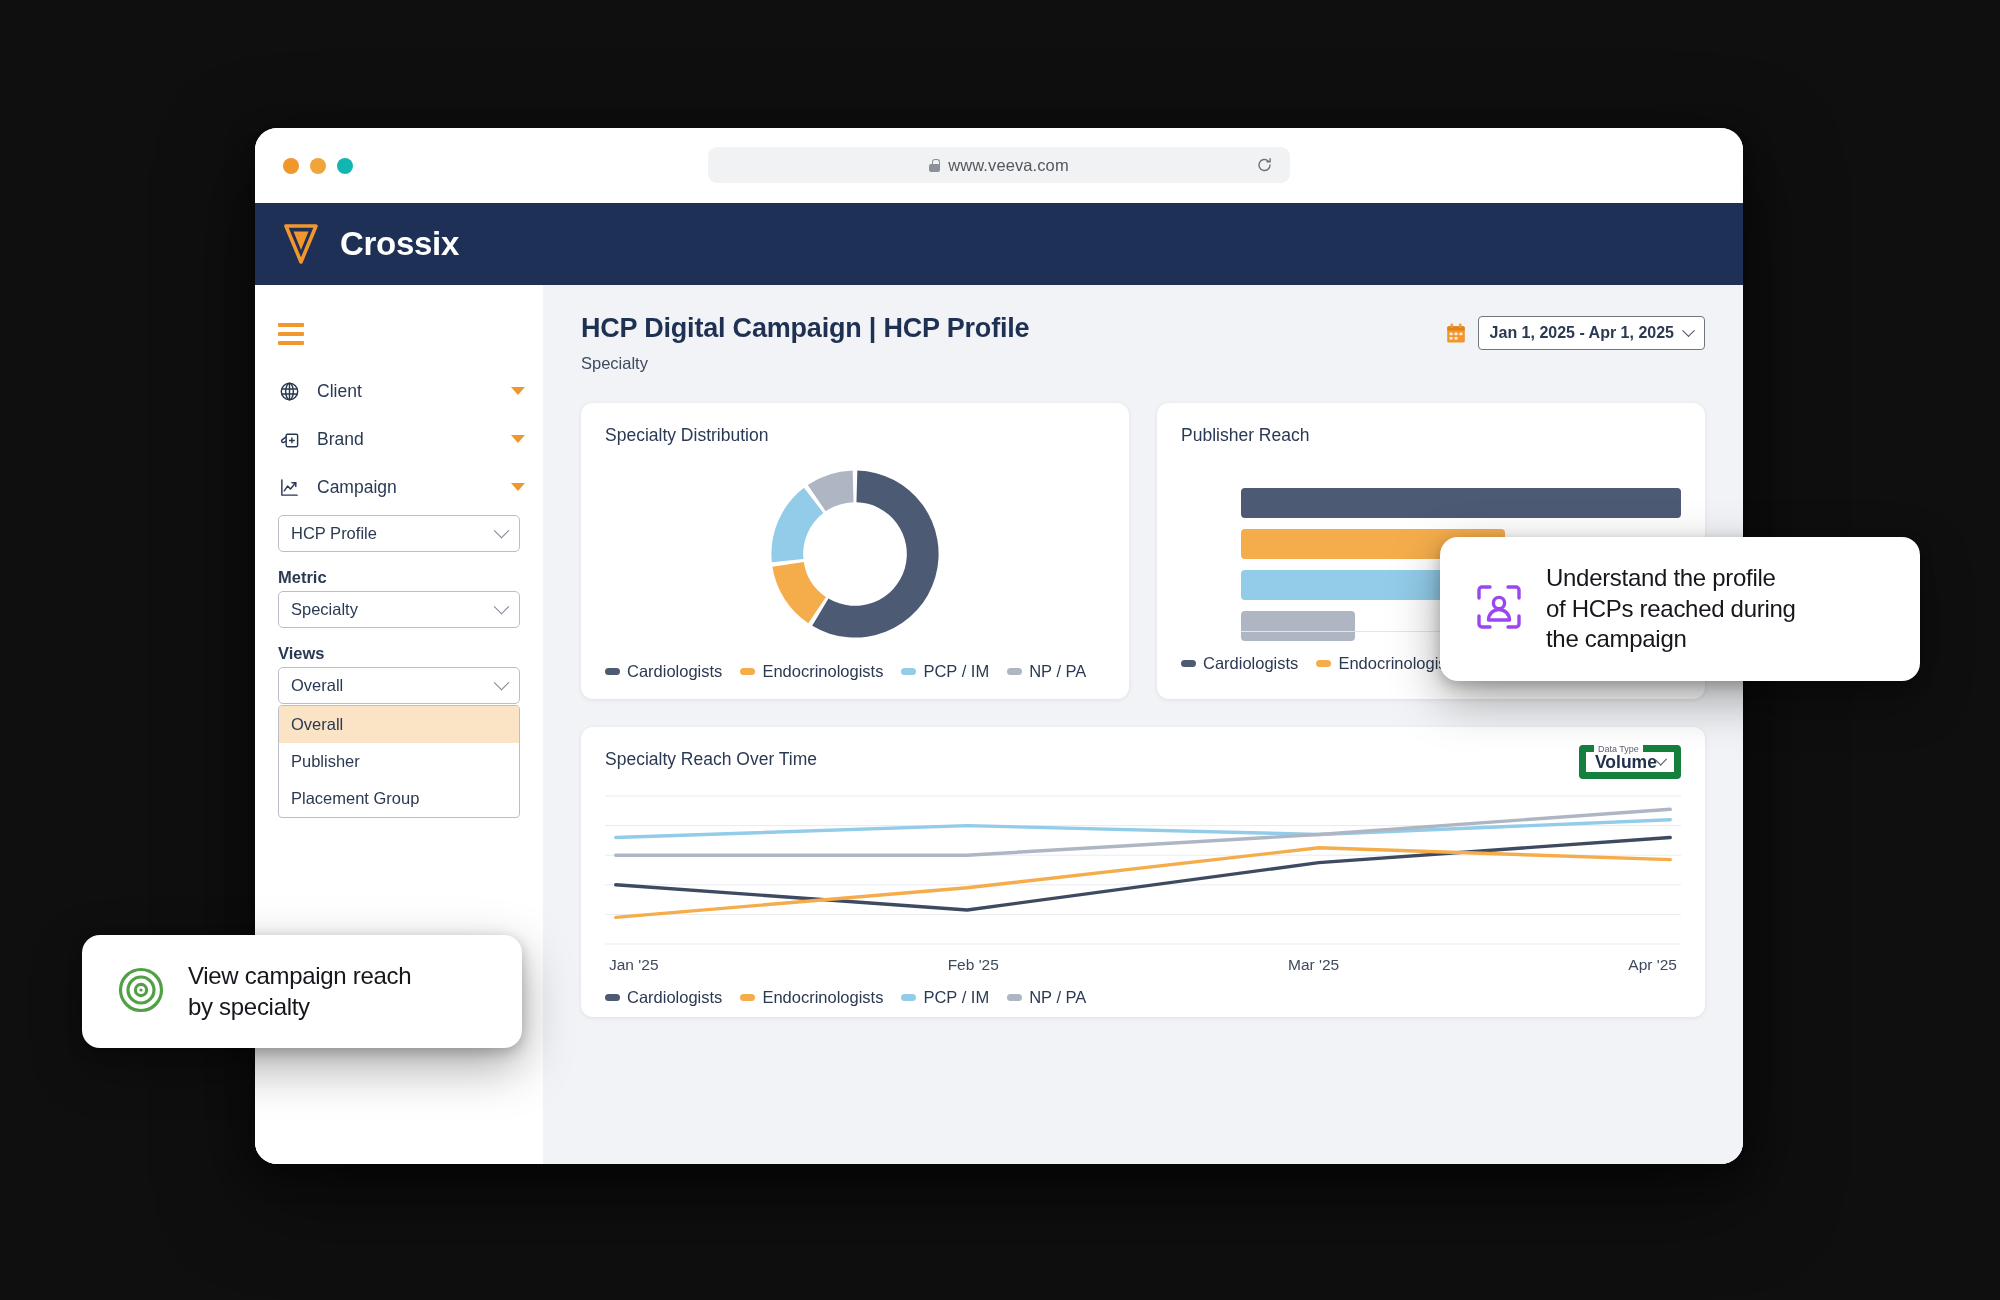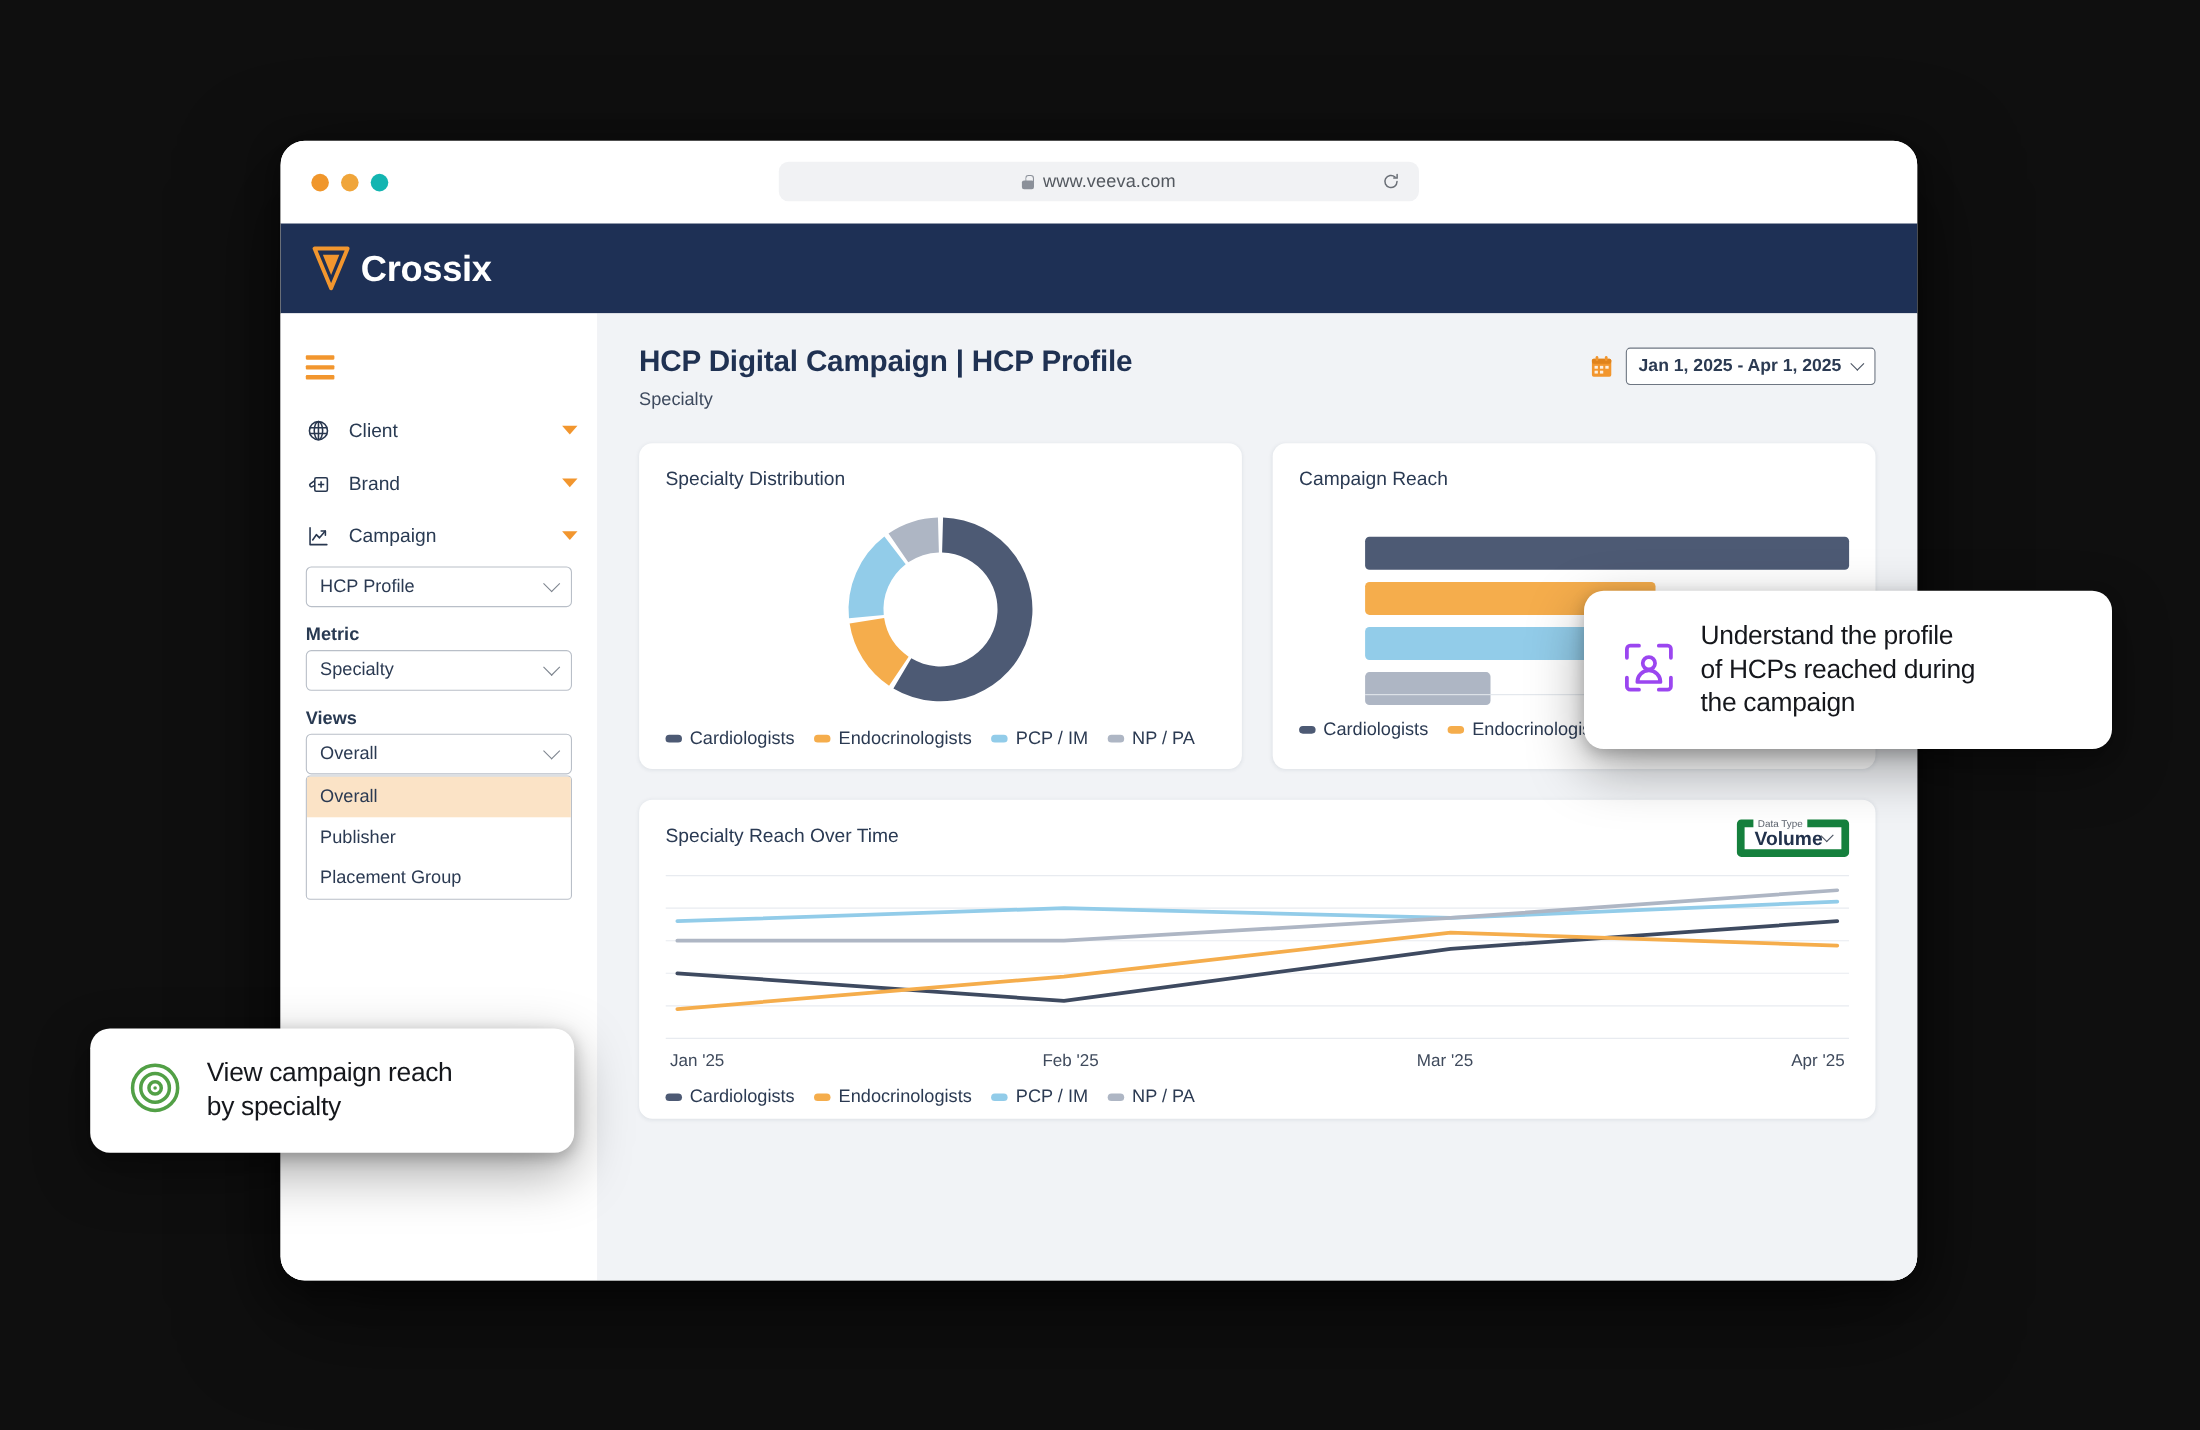--- a/index.html
+++ b/index.html
@@ -63,21 +63,21 @@
 
   
   .brandbar {
     height: 82px;
     background: #1e3055;
     display: flex; align-items: center; padding-left: 28px;
   }
   .logo-wrap { display:flex; align-items:center; gap: 9px; }
   .logo-mark { width: 36px; height: 42px; position: relative; }
   .brand-name {
-    color: #ffffff; font-size: 33px; font-weight: 600; letter-spacing: -0.3px;
+    color: #ffffff; font-size: 33px; font-weight: 600; letter-spacing: -0.3px; margin-left: 12px;
   }
 
   
   .app-body { display: flex; height: 879px; background: #f1f3f6; }
 
   
   .sidebar {
     width: 288px; background: #ffffff; flex: none;
     padding: 38px 0 0 0; position: relative;
   }
@@ -398,21 +398,21 @@
               <span class="legend-label">PCP / IM</span>
             </div>
             <div class="legend-item">
               <span class="legend-dot" style="background:#aeb6c4"></span>
               <span class="legend-label">NP / PA</span>
             </div>
           </div>
         </div>
 
         <div class="card">
-          <div class="card-title">Campaign Reach</div>
+          <div class="card-title">Publisher Reach</div>
           <div class="bar-area">
             <div class="bar-row">
                 <div class="bar" id="bar0" style="background: rgb(77, 90, 116); width: 100%;"></div>
               </div>
             <div class="bar-row">
                 <div class="bar" id="bar1" style="background: rgb(245, 173, 76); width: 60%;"></div>
               </div>
             <div class="bar-row">
                 <div class="bar" id="bar2" style="background: rgb(146, 204, 233); width: 72%;"></div>
               </div>

